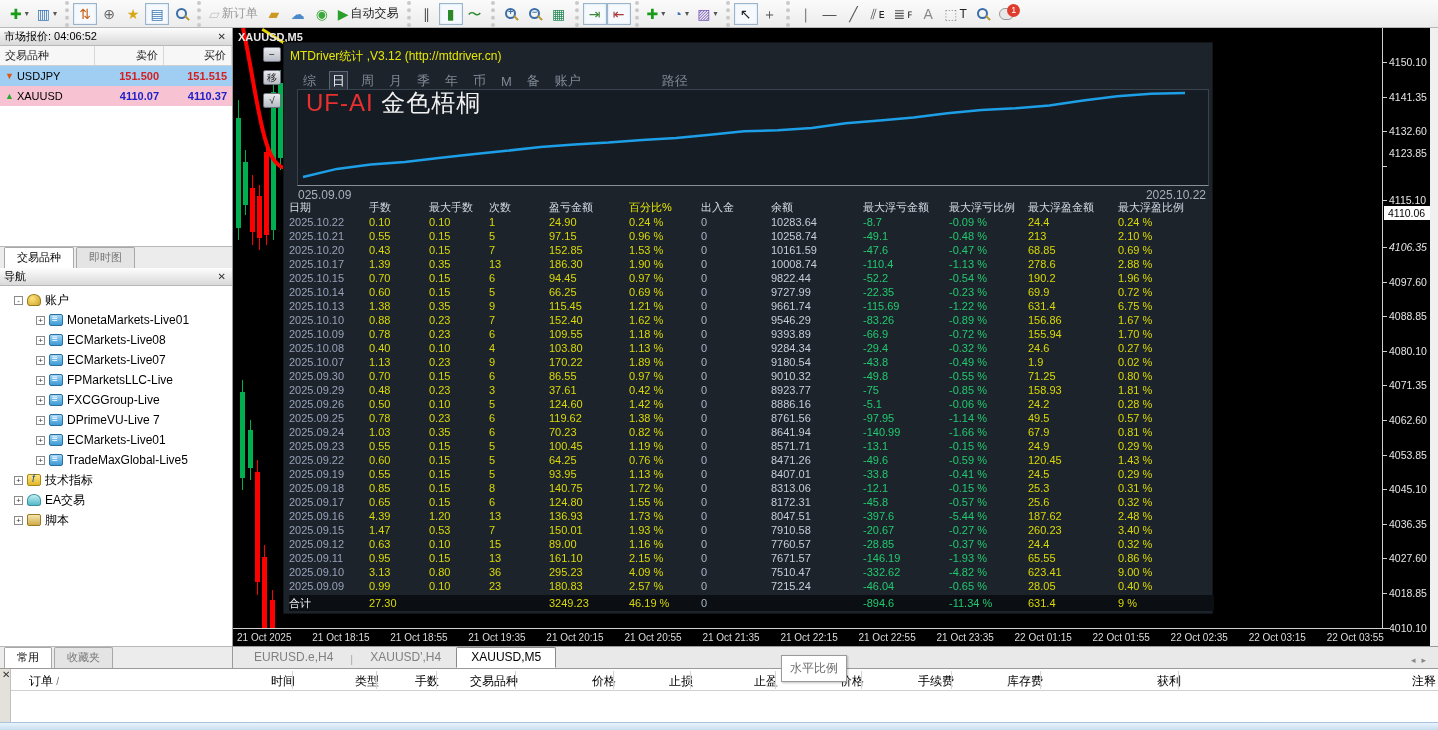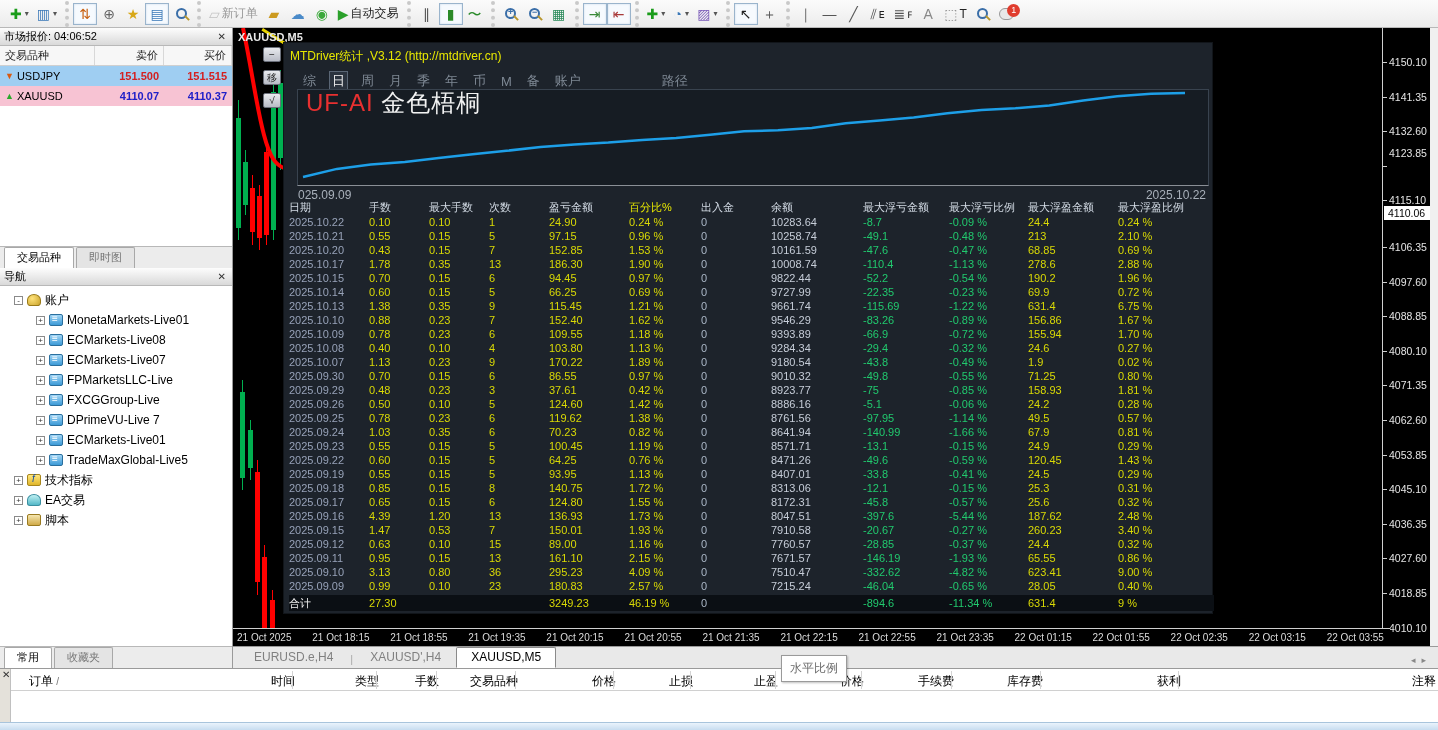--- a/index.html
+++ b/index.html
@@ -521,21 +521,21 @@
             <div class="st-cell c-yel">1.53 %</div>
             <div class="st-cell c-io">0</div>
             <div class="st-cell c-bal">10161.59</div>
             <div class="st-cell c-grn">-47.6</div>
             <div class="st-cell c-grn">-0.47 %</div>
             <div class="st-cell c-yel">68.85</div>
             <div class="st-cell c-yel">0.69 %</div>
           </div>
           <div class="st-row">
             <div class="st-cell c-date">2025.10.17</div>
-            <div class="st-cell c-yel">1.78</div>
+            <div class="st-cell c-yel">1.39</div>
             <div class="st-cell c-yel">0.35</div>
             <div class="st-cell c-yel">13</div>
             <div class="st-cell c-yel">186.30</div>
             <div class="st-cell c-yel">1.90 %</div>
             <div class="st-cell c-io">0</div>
             <div class="st-cell c-bal">10008.74</div>
             <div class="st-cell c-grn">-110.4</div>
             <div class="st-cell c-grn">-1.13 %</div>
             <div class="st-cell c-yel">278.6</div>
             <div class="st-cell c-yel">2.88 %</div>
@@ -884,21 +884,21 @@
         <div class="px-label" style="top: 28px;">4150.10</div>
         <div class="px-tick" style="top: 68.6px;"></div>
         <div class="px-label" style="top: 62.6px;">4141.35</div>
         <div class="px-tick" style="top: 103.2px;"></div>
         <div class="px-label" style="top: 97.2px;">4132.60</div>
         <div class="px-tick" style="top: 137.8px;"></div>
         <div class="px-label" style="top: 119px;">4123.85</div>
         <div class="px-tick" style="top: 172.4px;"></div>
         <div class="px-label" style="top: 166.4px;">4115.10</div>
         <div class="px-tick" style="top: 219px;"></div>
-        <div class="px-label" style="top: 213px;">4106.35</div>
+        <div class="px-label" style="top: 213px; font-style: italic;">4106.35</div>
         <div class="px-tick" style="top: 253.6px;"></div>
         <div class="px-label" style="top: 247.6px;">4097.60</div>
         <div class="px-tick" style="top: 288.2px;"></div>
         <div class="px-label" style="top: 282.2px;">4088.85</div>
         <div class="px-tick" style="top: 322.8px;"></div>
         <div class="px-label" style="top: 316.8px;">4080.10</div>
         <div class="px-tick" style="top: 357.4px;"></div>
         <div class="px-label" style="top: 351.4px;">4071.35</div>
         <div class="px-tick" style="top: 392px;"></div>
         <div class="px-label" style="top: 386px;">4062.60</div>

